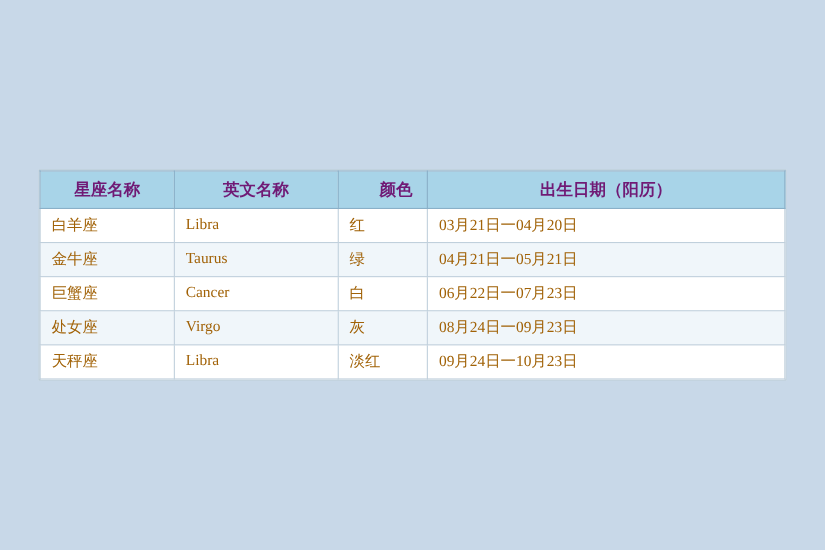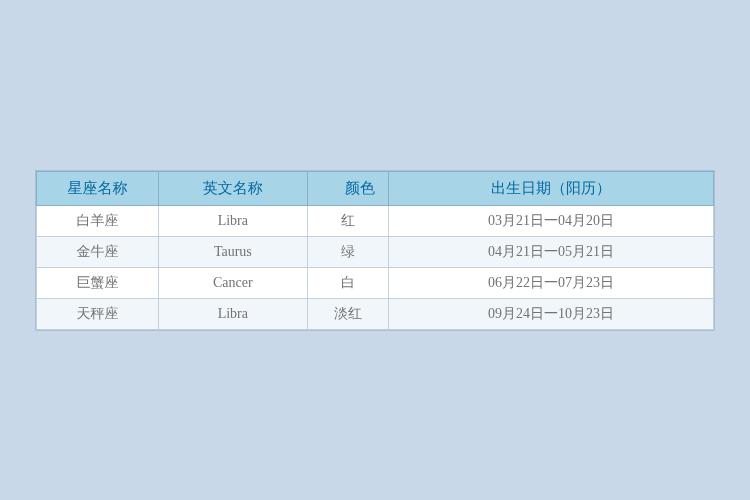--- a/index.html
+++ b/index.html
@@ -20,29 +20,29 @@
     }
     table {
       width: 100%;
       border-collapse: collapse;
     }
     thead tr th {
       background-color: #a8d4e8;
       border: 1px solid #8ab0c8;
       padding: 7px 10px;
       text-align: center;
-      font-weight: normal;
-      color: #0369a1;
+      font-weight: bold;
+      color: #701a75;
       font-size: 15px;
     }
     tbody tr td {
       border: 1px solid #c0d0dc;
       padding: 6px 10px;
-      text-align: center;
-      color: #737373;
+      text-align: left;
+      color: #a16207;
       font-size: 14px;
       background-color: #ffffff;
     }
     tbody tr:nth-child(even) td {
       background-color: #f0f6fa;
     }
     .col-chinese { width: 18%; }
     .col-english { width: 22%; }
     .col-color   { width: 12%; padding-left: 34px; }
     .col-date    { width: 48%; }
@@ -73,20 +73,26 @@
           <td>绿</td>
           <td>04月21日一05月21日</td>
         </tr>
         <tr>
           <td>巨蟹座</td>
           <td>Cancer</td>
           <td>白</td>
           <td>06月22日一07月23日</td>
         </tr>
         <tr>
+          <td>处女座</td>
+          <td>Virgo</td>
+          <td>灰</td>
+          <td>08月24日一09月23日</td>
+        </tr>
+        <tr>
           <td>天秤座</td>
           <td>Libra</td>
           <td>淡红</td>
           <td>09月24日一10月23日</td>
         </tr>
       </tbody>
   </table>
 </div>
 
 </body></html>

